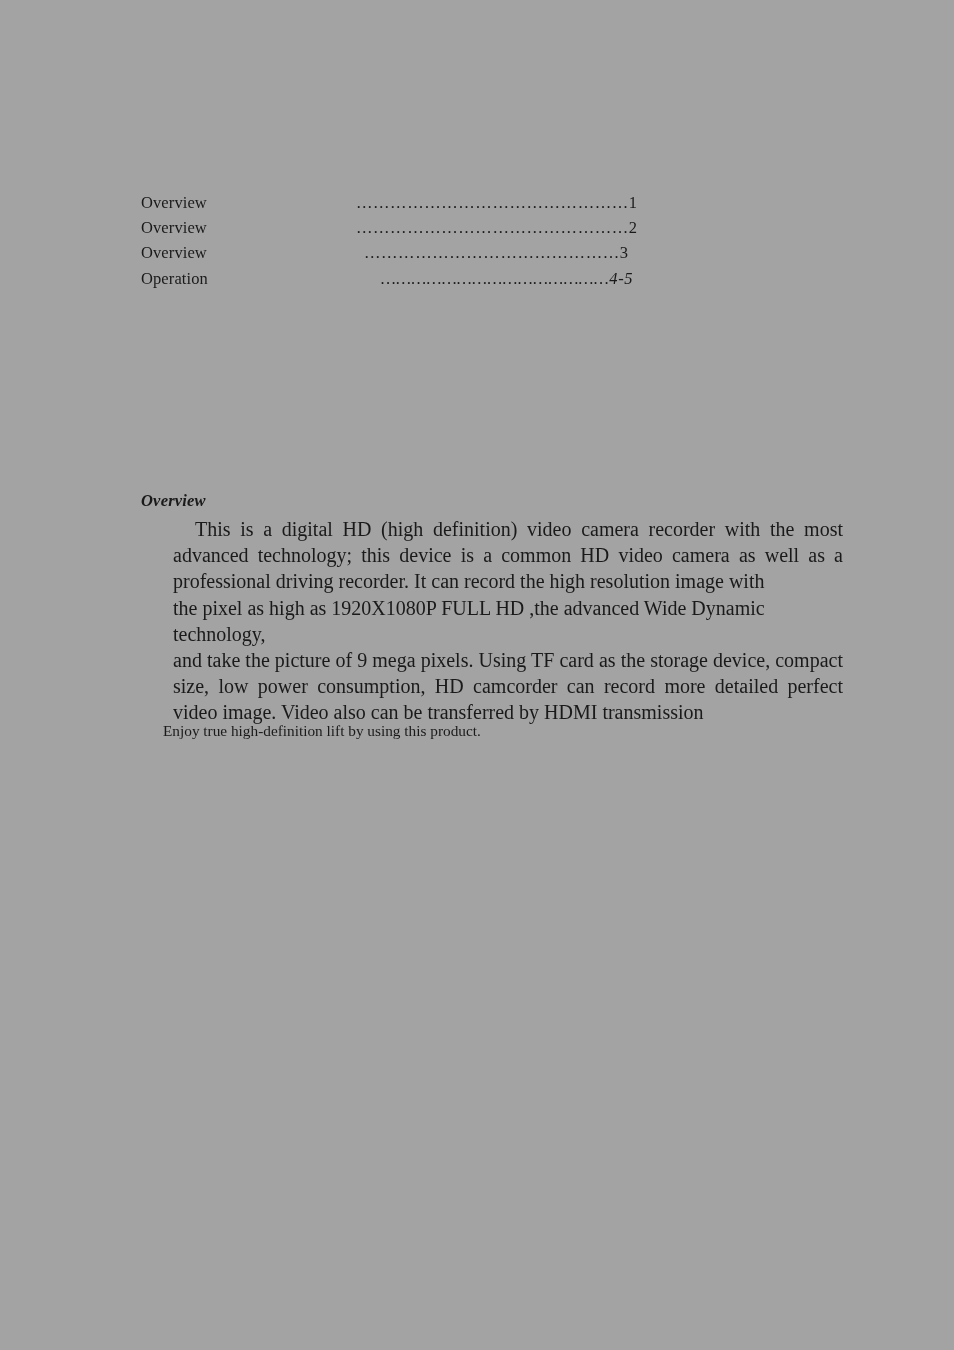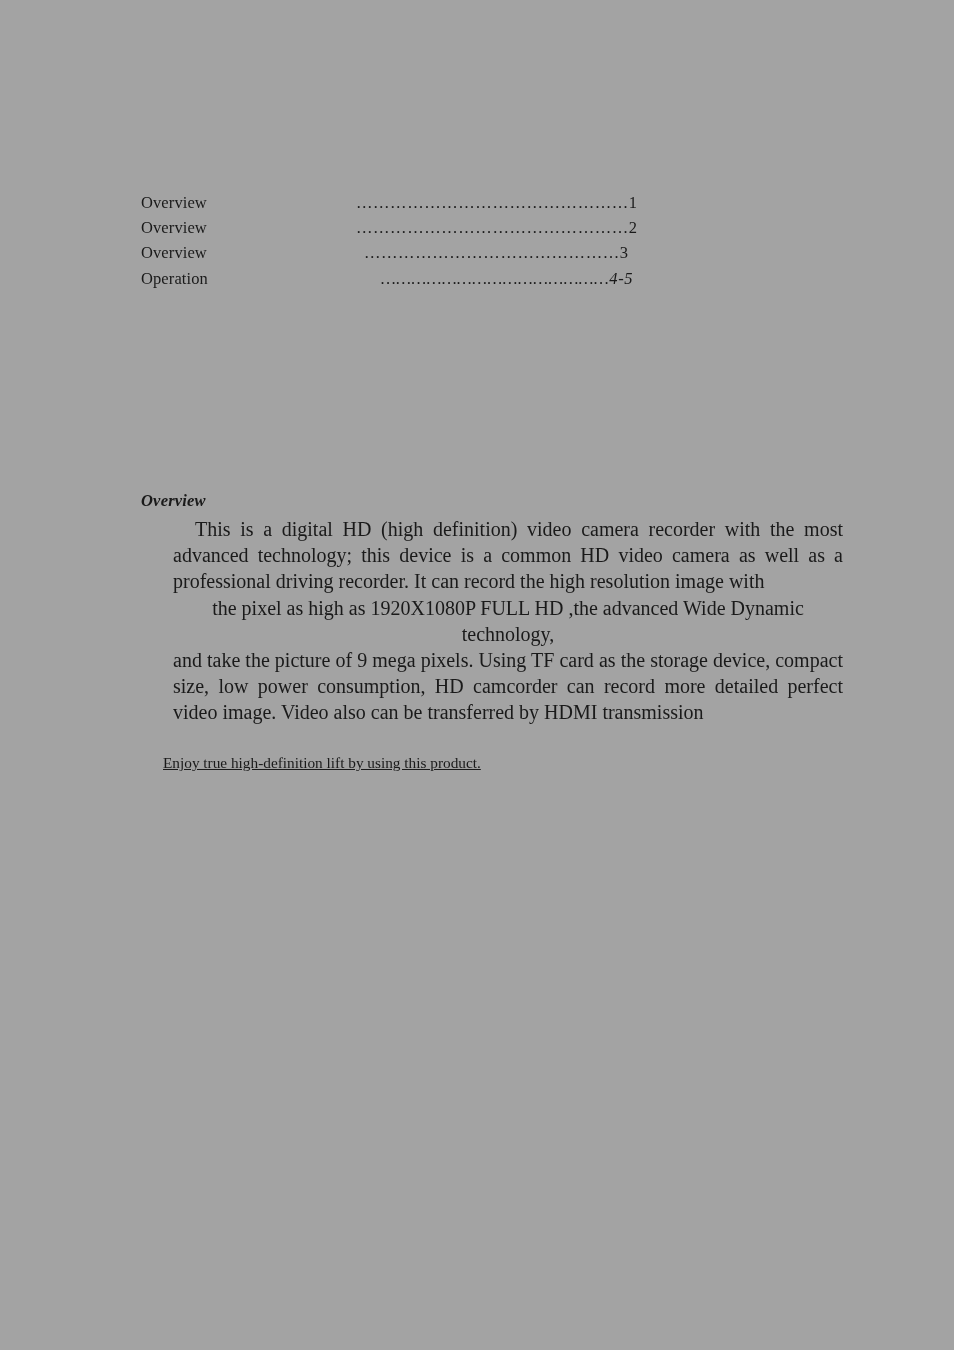--- a/index.html
+++ b/index.html
@@ -79,32 +79,31 @@
     margin-left: 32px;
   }
   .body-block p {
     margin: 0;
   }
   .para-indent {
     text-indent: 22px;
   }
   
   .no-justify {
-    text-align: center;
+    text-align: left;
   }
 
   .closing-line {
     position: absolute;
     left: 141px;
-    top: 750px;
+    top: 718px;
     font-size: 15.3px;
     line-height: 26.2px;
     text-indent: 22px;
     width: 670px;
-    text-decoration: underline;
   }
 </style>
 </head>
 <body>
 
 <div class="page">
 
   <div class="toc">
 
     <div class="toc-row" data-row="0">

